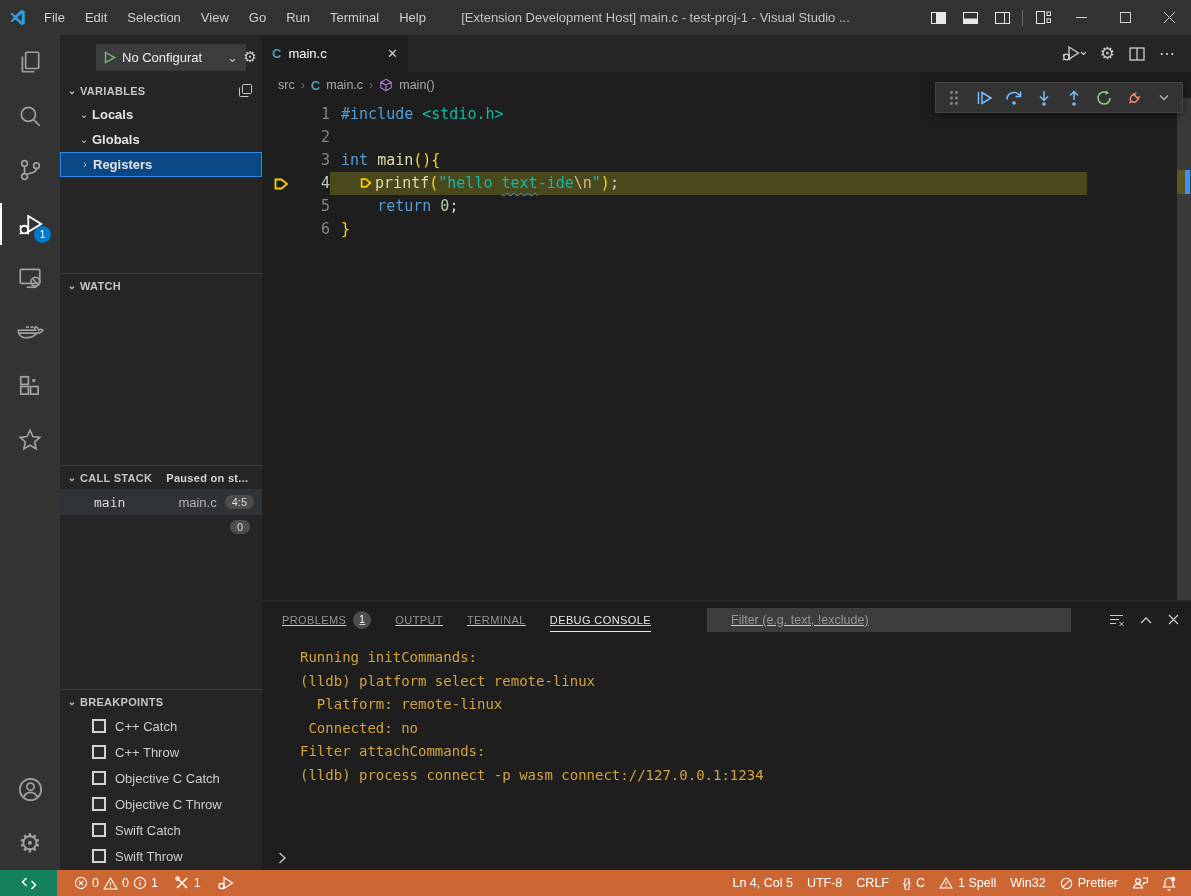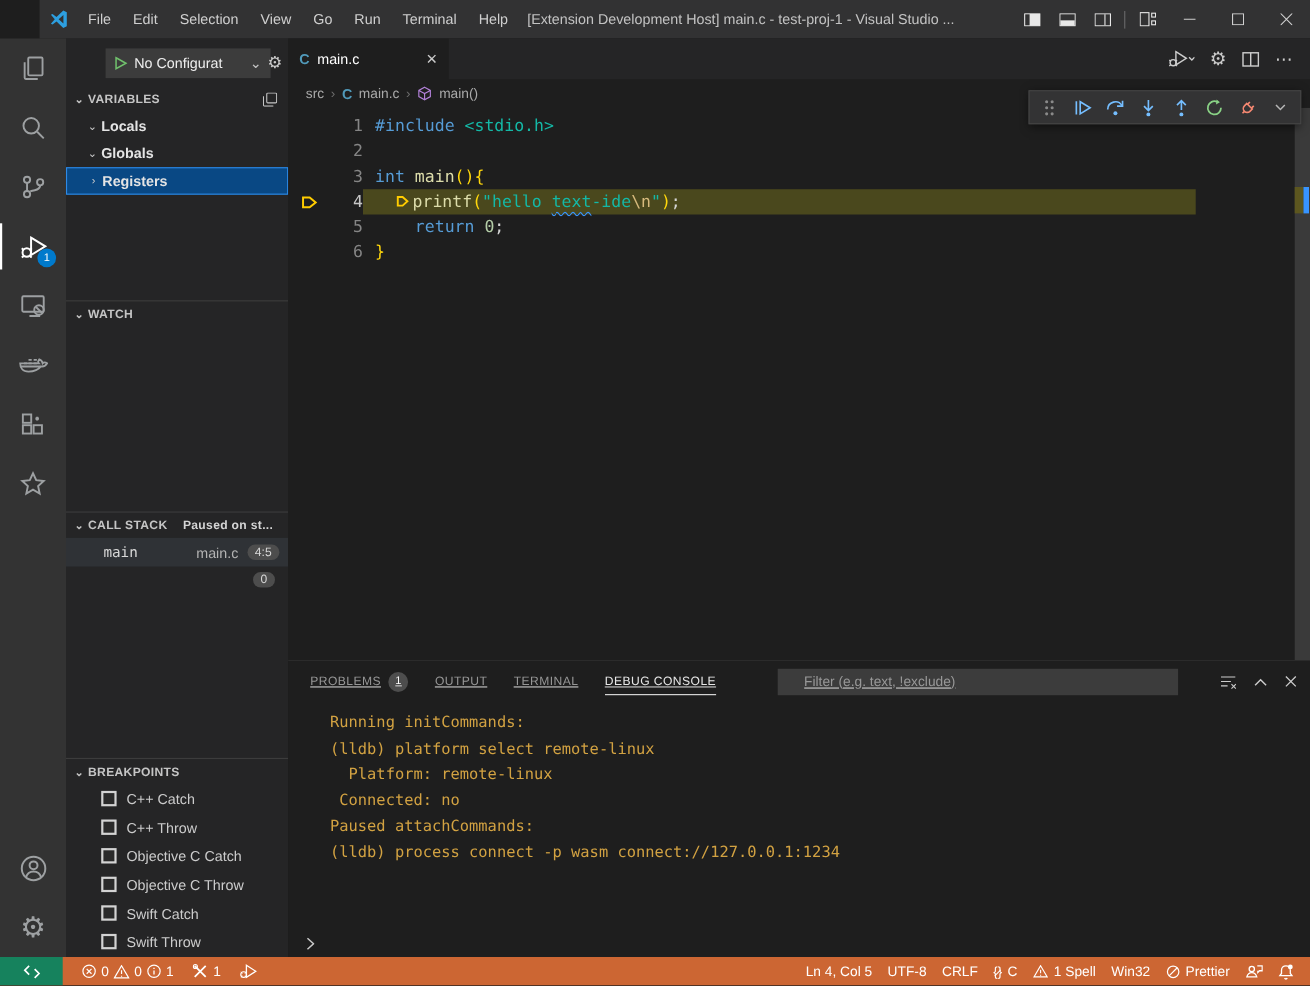--- a/index.html
+++ b/index.html
@@ -2,21 +2,21 @@
 <html><head>
 <meta charset="utf-8">
 <style>
   * { margin:0; padding:0; box-sizing:border-box; }
   html,body { background:#1e1e1e; }
   #app { position:relative; width:1191px; height:896px; overflow:hidden;
          font-family:"Liberation Sans", sans-serif; color:#cccccc; font-size:13px; }
 
   
   .titlebar { position:absolute; top:0; left:0; right:0; height:35px; background:#323233;
-              display:flex; align-items:center;margin-left:36px; }
+              display:flex; align-items:center; }
   .vscode-logo { width:34px; display:flex; justify-content:center; }
   .menubar { display:flex; }
   .menu-item { padding:0 10px; line-height:35px; color:#cfcfcf; cursor:default; }
   .win-title { position:absolute; left:50%; transform:translateX(-50%); margin-left:60px;
                color:#c3c3c3; white-space:nowrap; }
   .title-right { margin-left:auto; display:flex; align-items:center; height:100%; }
   .layout-btn { width:32px; height:100%; display:flex; align-items:center; justify-content:center; }
   .title-sep { width:1px; height:16px; background:#6a6a6a; margin:0 4px; }
   .win-btn { width:44px; height:100%; display:flex; align-items:center; justify-content:center; color:#d0d0d0; }
 
@@ -497,21 +497,21 @@
                   <path d="M1 7 6 2l5 5" stroke="#cccccc" fill="none" stroke-width="1.3"></path>
                 </svg>
             </span>
             <span>
               <svg width="11" height="11" viewBox="0 0 11 11">
                   <path d="M1 1l9 9M10 1 1 10" stroke="#cccccc" fill="none" stroke-width="1.2"></path>
                 </svg>
             </span>
           </div>
         </div>
-        <div class="console" id="console-lines"><div>Running initCommands:</div><div>(lldb) platform select remote-linux</div><div>  Platform: remote-linux</div><div> Connected: no</div><div>Paused attachCommands:</div><div>(lldb) process connect -p wasm connect://127.0.0.1:1234</div></div>
+        <div class="console" id="console-lines"><div>Running initCommands:</div><div>(lldb) platform select remote-linux</div><div>  Platform: remote-linux</div><div> Connected: no</div><div>Filter attachCommands:</div><div>(lldb) process connect -p wasm connect://127.0.0.1:1234</div></div>
         <div class="console-input">
           <svg width="8" height="12" viewBox="0 0 8 12">
               <path d="M1.5 1 7 6 1.5 11" stroke="#c8c8c8" fill="none" stroke-width="1.4"></path>
             </svg>
         </div>
       </div>
     </div>
   </div>
 
   <div class="statusbar">

